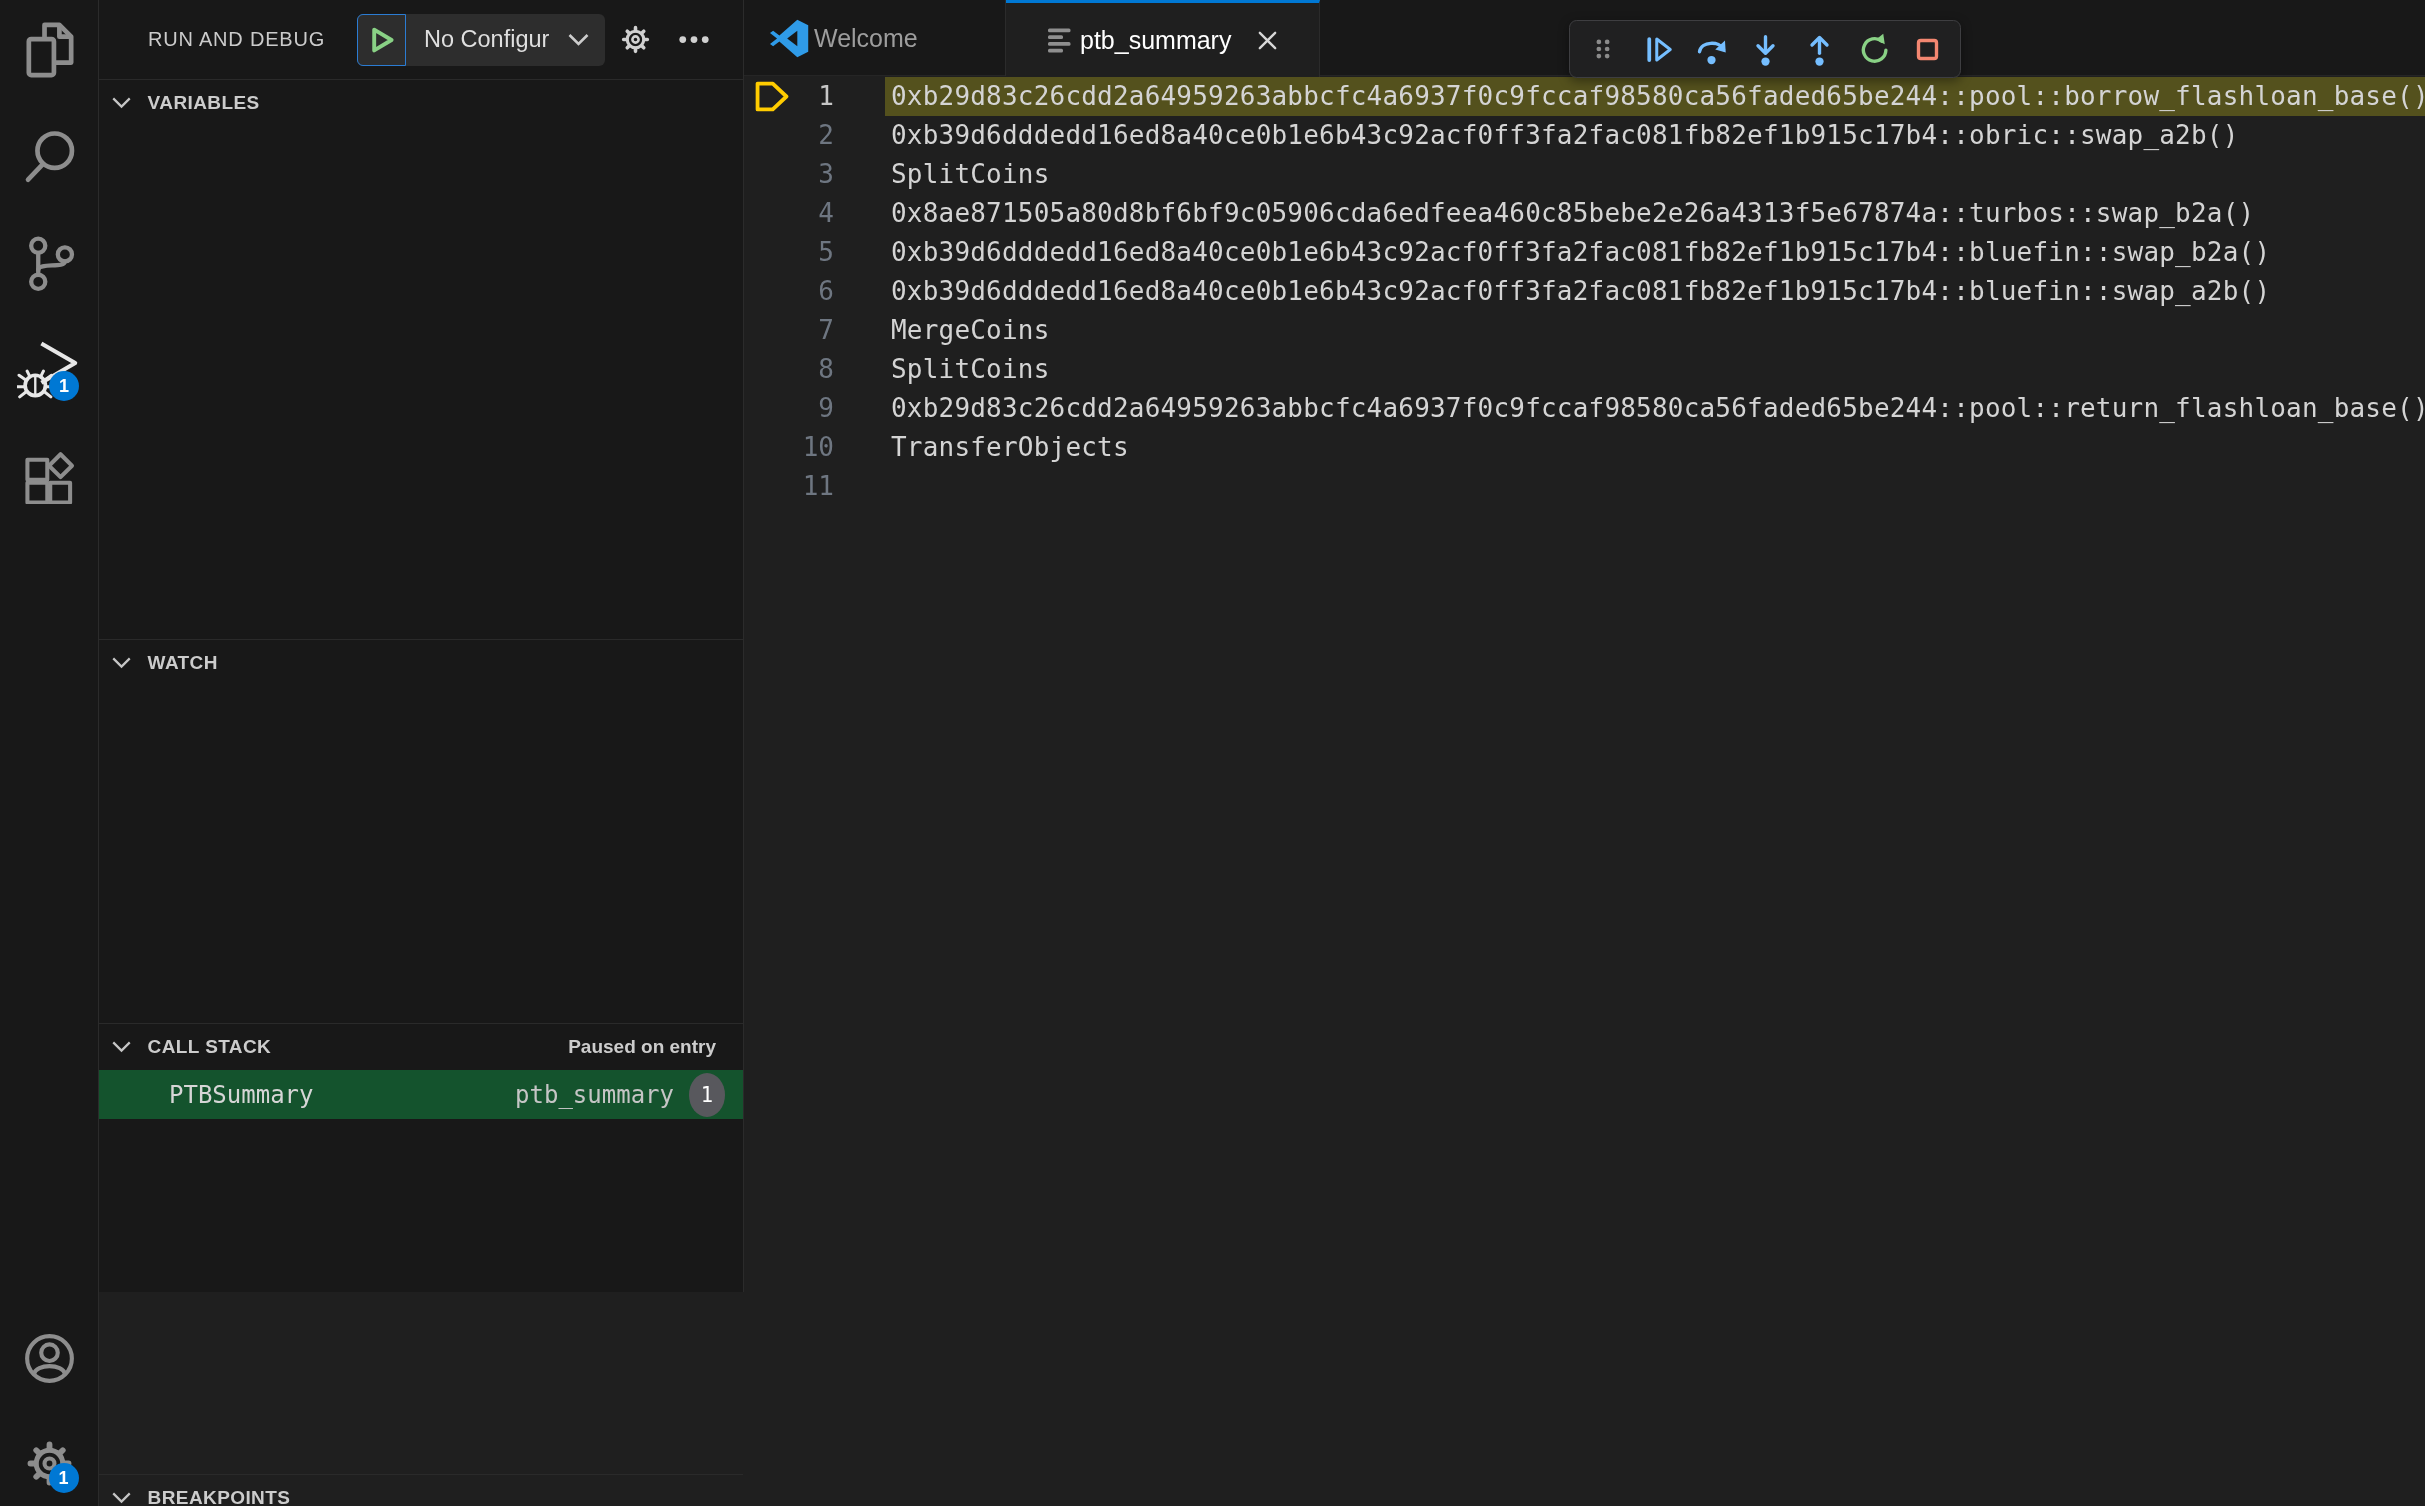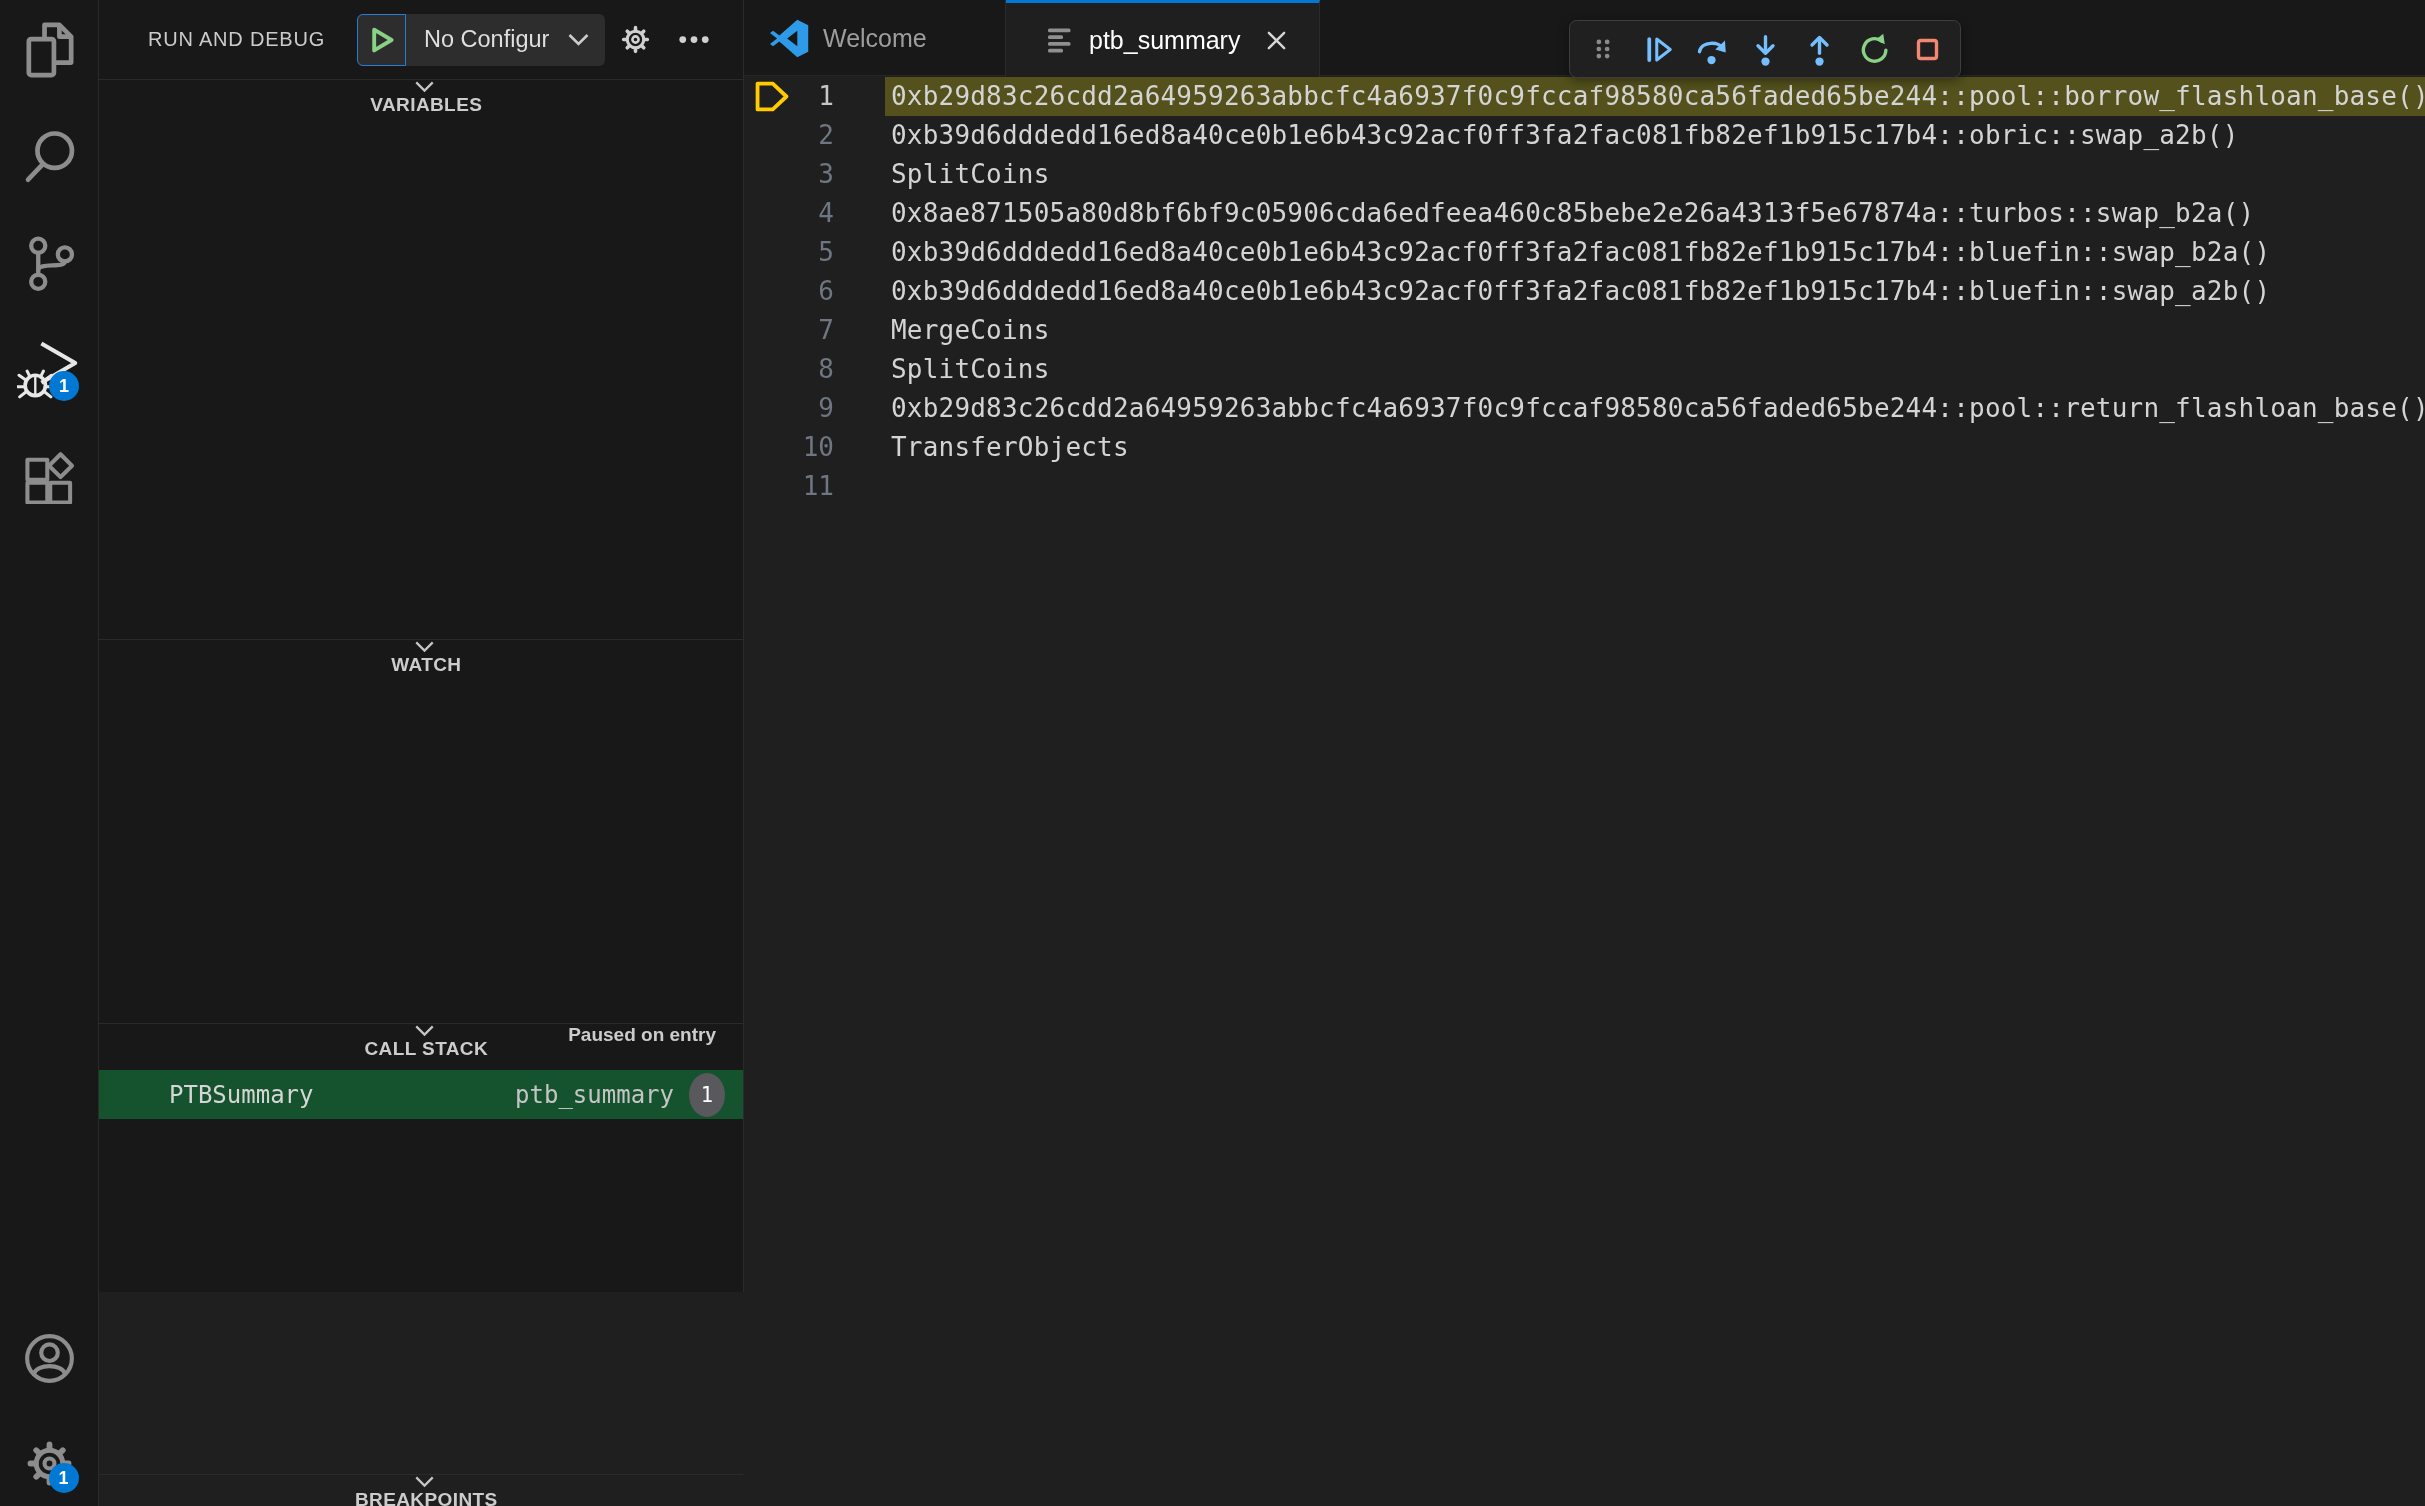--- a/index.html
+++ b/index.html
@@ -30,21 +30,21 @@
               display:flex; align-items:center; justify-content:center; }
   .cfg-label { position:absolute; left:67px; top:0; height:52px; line-height:50px;
                font-size:23.5px; color:#dfdfdf; white-space:nowrap; }
   .cfg-chevron { position:absolute; right:15px; top:18px; color:#cccccc; }
   .sb-gear { position:absolute; left:520px; top:23px; width:33px; height:33px; color:#d0d0d0; cursor:pointer; }
   .sb-dots { position:absolute; left:578px; top:23px; width:33px; height:33px; color:#d0d0d0; cursor:pointer;
              display:flex; align-items:center; justify-content:center; }
 
   .sb-section-header { position:absolute; left:0; width:100%; height:46px;
                        border-top:0.8px solid #2a2a2a; display:flex; align-items:center;
-                       cursor:pointer;flex-direction:column; }
+                       cursor:pointer; }
   .sb-chevron { margin-left:12px; width:26px; color:#c5c5c5; display:flex; }
   .sb-section-label { margin-left:10.6px; font-size:19px; font-weight:bold; color:#cccccc;
                       letter-spacing:0.4px; }
   .sb-section-status { position:absolute; right:27px; font-size:19px; font-weight:bold; color:#cccccc; }
 
   .cs-row { position:absolute; left:0; top:1070px; width:100%; height:49px;
             background:#14532d; display:flex; align-items:center; cursor:pointer; }
   .cs-frame { margin-left:70px; font-size:24px; color:#d6d6d6; }
   .cs-right { position:absolute; right:18px; display:flex; align-items:center; gap:15px; }
   .cs-file { font-size:24px; color:#c5c5c5; }
@@ -54,21 +54,21 @@
   
   .editor { position:absolute; left:744px; top:0; width:1682px; height:1506px; background:#1f1f1f; }
   .tab-bar { position:absolute; left:0; top:0; width:100%; height:76px; background:#181818;
              border-bottom:0.8px solid #252525; }
   .tab { position:absolute; top:0; height:76px; display:flex; align-items:center; cursor:pointer; }
   .tab.inactive { left:0; width:262px; border-right:0.8px solid #2b2b2b; color:#9d9d9d; }
   .tab.active { left:262px; width:314px; background:#1f1f1f; color:#ffffff;
                 border-right:0.8px solid #2b2b2b; border-top:3px solid #0078d4; height:77px; }
   .tab-icon { margin-left:26px; display:flex; }
   .tab.active .tab-icon { margin-left:42px; }
-  .tab-label { margin-left:14px; font-size:25px; white-space:nowrap; }
+  .tab-label { margin-left:5px; font-size:25px; white-space:nowrap; }
   .tab-close { margin-left:23px; width:26px; height:26px; display:flex; align-items:center;
                justify-content:center; color:#d7d7d7; cursor:pointer; }
 
   .debug-toolbar { position:absolute; left:825px; top:20px; height:58px;
                    background:#202021; border:0.8px solid #3e3e41; border-radius:7.6px;
                    box-shadow:0 3px 10.6px rgba(0,0,0,0.4);
                    display:flex; align-items:center; padding:0 16.7px; gap:21px; z-index:6; }
   .dt-btn { width:33px; height:33px; display:flex; align-items:center; justify-content:center; cursor:pointer; }
 
   .code-area { position:absolute; left:0; top:77px; width:100%; }

